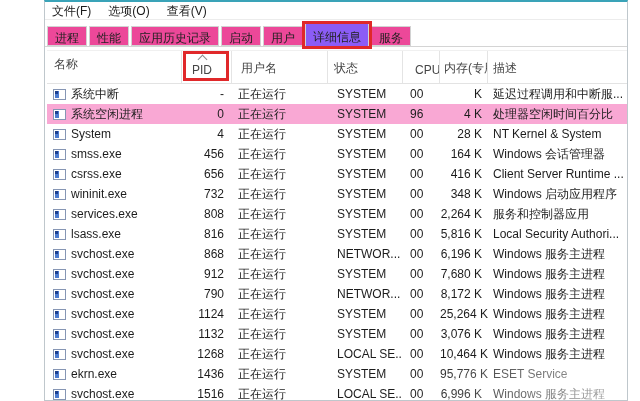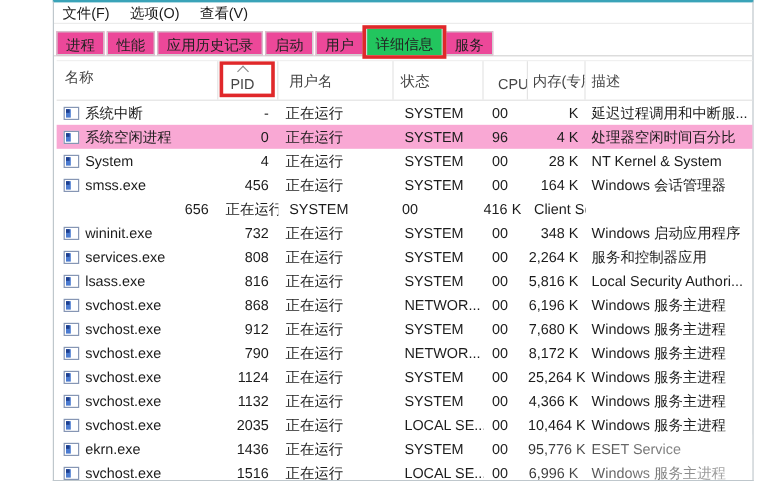--- a/index.html
+++ b/index.html
@@ -11,21 +11,21 @@
     font-family:"Liberation Sans","DejaVu Sans",sans-serif;font-size:12px;color:#1c1c1c;margin-left:44px;
   }
   
   .menubar{position:absolute;left:7px;top:1px;height:16px;display:flex;gap:17px;align-items:center;}
   .menu-item{color:#1a1a1a;cursor:default;}
   .menu-sep{position:absolute;left:0;right:0;top:17px;height:1px;background:#ececec;}
   
   .tabstrip{position:absolute;left:0;right:0;top:18px;height:27px;display:flex;align-items:flex-end;padding-left:2px;box-sizing:border-box;border-bottom:1px solid #d4d4d4;}
   .tab{position:relative;height:20px;box-sizing:border-box;background:#ec4899;border:1px solid #d2d2d2;
        padding:3px 7px 0 7px;margin-right:2px;white-space:nowrap;color:#222;}
-  .tab.selected{height:24px;background:#22c55e;border-bottom:1px solid #fff;margin-bottom:-1px;z-index:2;padding-top:5px;}
+  .tab.selected{height:24px;background:#8b5cf6;border-bottom:1px solid #fff;margin-bottom:-1px;z-index:2;padding-top:5px;}
   .redbox{position:absolute;border:3px solid #e0282a;pointer-events:none;z-index:5;}
   .redbox-tab{inset:-3px -4px -3px -4px;}
   .redbox-pid{left:1px;right:2px;top:0;bottom:2px;}
   
   .listview{position:absolute;left:2px;top:48px;width:611px;bottom:0;overflow:hidden;}
   .lv-header,.row{display:grid;grid-template-columns:135px 50px 96px 75px 37px 48px auto;}
   .lv-header{height:34px;box-sizing:border-box;border-top:1px solid #f0f0f0;border-bottom:1px solid #e3e3e3;}
   .hcell{position:relative;box-sizing:border-box;border-right:1px solid #e4e4e4;display:flex;align-items:flex-end;
          padding-bottom:6px;color:#454545;white-space:nowrap;overflow:hidden;}
   .row{height:20px;align-items:center;white-space:nowrap;}
@@ -131,20 +131,24 @@
             <span>smss.exe</span>
           </div>
           <div class="cell col-pid">456</div>
           <div class="cell col-status">正在运行</div>
           <div class="cell col-user">SYSTEM</div>
           <div class="cell col-cpu">00</div>
           <div class="cell col-memory">164 K</div>
           <div class="cell col-desc">Windows 会话管理器</div>
         </div>
         <div class="row">
+          <div class="cell col-name">
+            <div class="appicon"></div>
+            <span>csrss.exe</span>
+          </div>
           <div class="cell col-pid">656</div>
           <div class="cell col-status">正在运行</div>
           <div class="cell col-user">SYSTEM</div>
           <div class="cell col-cpu">00</div>
           <div class="cell col-memory">416 K</div>
           <div class="cell col-desc">Client Server Runtime ...</div>
         </div>
         <div class="row">
           <div class="cell col-name">
             <div class="appicon"></div>
@@ -231,29 +235,29 @@
         </div>
         <div class="row">
           <div class="cell col-name">
             <div class="appicon"></div>
             <span>svchost.exe</span>
           </div>
           <div class="cell col-pid">1132</div>
           <div class="cell col-status">正在运行</div>
           <div class="cell col-user">SYSTEM</div>
           <div class="cell col-cpu">00</div>
-          <div class="cell col-memory">4,366 K</div>
-          <div class="cell col-desc">Windows 服务主进程</div>
-        </div>
-        <div class="row">
-          <div class="cell col-name">
-            <div class="appicon"></div>
-            <span>svchost.exe</span>
-          </div>
-          <div class="cell col-pid">2035</div>
+          <div class="cell col-memory">3,076 K</div>
+          <div class="cell col-desc">Windows 服务主进程</div>
+        </div>
+        <div class="row">
+          <div class="cell col-name">
+            <div class="appicon"></div>
+            <span>svchost.exe</span>
+          </div>
+          <div class="cell col-pid">1268</div>
           <div class="cell col-status">正在运行</div>
           <div class="cell col-user">LOCAL SE...</div>
           <div class="cell col-cpu">00</div>
           <div class="cell col-memory">10,464 K</div>
           <div class="cell col-desc">Windows 服务主进程</div>
         </div>
         <div class="row">
           <div class="cell col-name">
             <div class="appicon"></div>
             <span>ekrn.exe</span>

